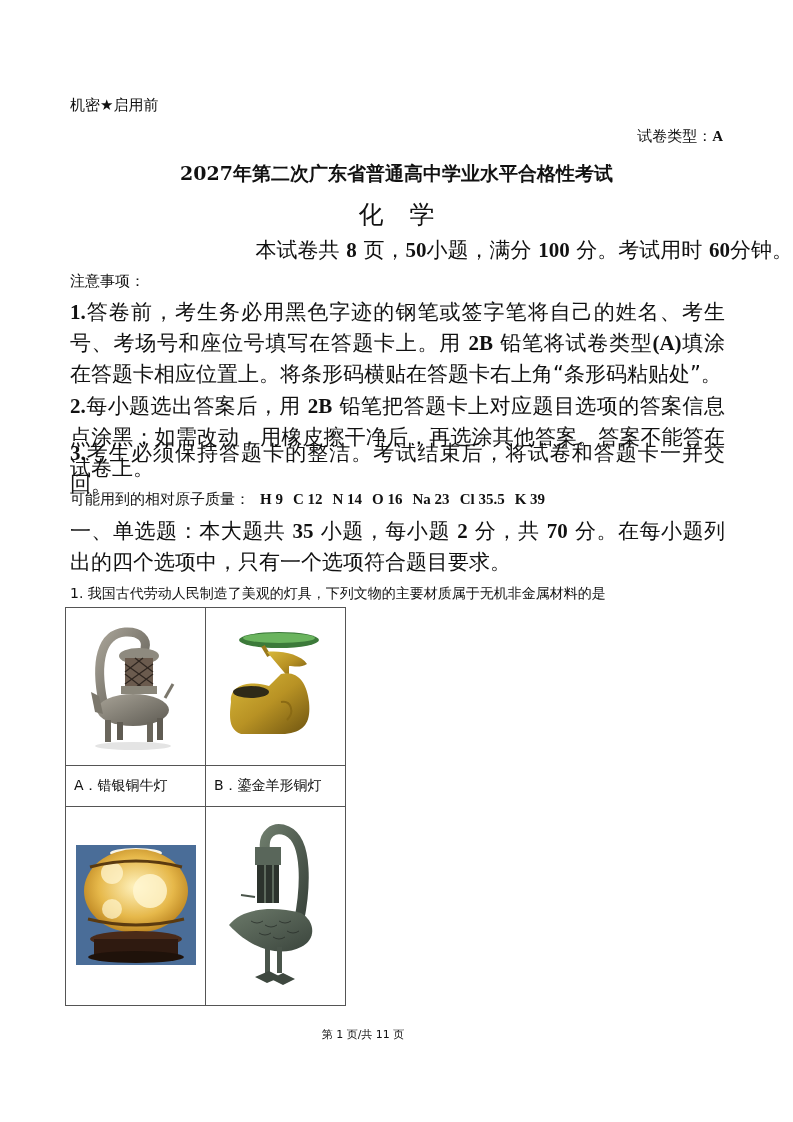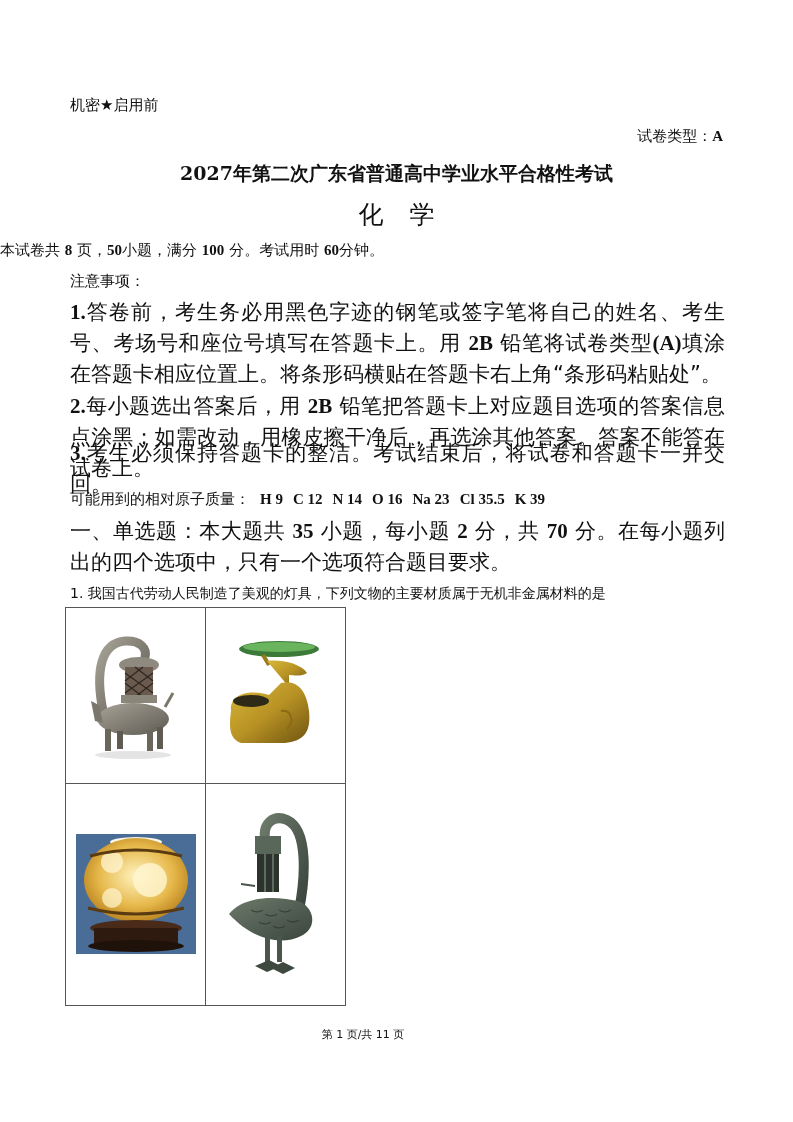--- a/index.html
+++ b/index.html
@@ -26,21 +26,21 @@
     font-family: "DejaVu Sans", "Liberation Sans", sans-serif;
   }
   b, .b {
     font-weight: bold;
     font-family: "Liberation Serif", "DejaVu Serif", serif;
   }
   #confidential { left: 70px; top: 95px; font-size: 15px; }
   #paper-type { right: 70px; top: 126px; font-size: 15px; }
   #title { left: 0; width: 793px; text-align: center; top: 160px; font-size: 19px; font-weight: bold; line-height: 26px; }
   #subject { left: 0; width: 793px; text-align: center; top: 202px; font-size: 25px; line-height: 26px; letter-spacing: 26px; padding-left: 26px; box-sizing: border-box;}
-  #exam-info { left: 0; width: 793px; text-align: left; top: 240px; font-size: 15px; }
+  #exam-info { left: 0; width: 793px; text-align: right; top: 240px; font-size: 21px; }
   #notice-title { left: 70px; top: 271px; }
   .para {
     position: absolute;
     left: 70px;
     width: 655px;
     font-size: 21px;
     line-height: 31px;
     text-align: justify;
   }
   #note1 { top: 297px; }
@@ -151,20 +151,24 @@
         <ellipse cx="58" cy="16" rx="36" ry="5" fill="#6ab45e"></ellipse>
         <path d="M42 24 L48 34" stroke="#9a7a1c" stroke-width="4"></path>
         <path d="M46 30 C58 28 80 32 86 42 C80 46 72 44 68 44 L68 56" fill="url(#gB)"></path>
         <path d="M10 80 C8 62 30 58 48 64 L60 52 C76 48 86 60 88 80 C90 100 84 110 64 112 L20 112 C8 108 8 96 10 80 Z" fill="url(#gB)"></path>
         <ellipse cx="30" cy="70" rx="18" ry="6" fill="#2e2a18"></ellipse>
         <path d="M60 80 C70 78 74 90 66 98" fill="none" stroke="#8a6a14" stroke-width="2"></path>
       </svg>
     </td>
   </tr>
   <tr>
+    <td class="label-cell">A．错银铜牛灯</td>
+    <td class="label-cell">B．鎏金羊形铜灯</td>
+  </tr>
+  <tr>
     <td class="img-cell img-cell-2">
       <svg width="120" height="122" viewBox="0 0 120 122">
         <defs>
           <radialGradient id="gC" cx="0.5" cy="0.45" r="0.6">
             <stop offset="0" stop-color="#fff3c0"></stop>
             <stop offset="0.6" stop-color="#e6b84a"></stop>
             <stop offset="1" stop-color="#b37a18"></stop>
           </radialGradient>
         </defs>
         <rect x="0" y="0" width="120" height="120" fill="#4a6d98"></rect>

